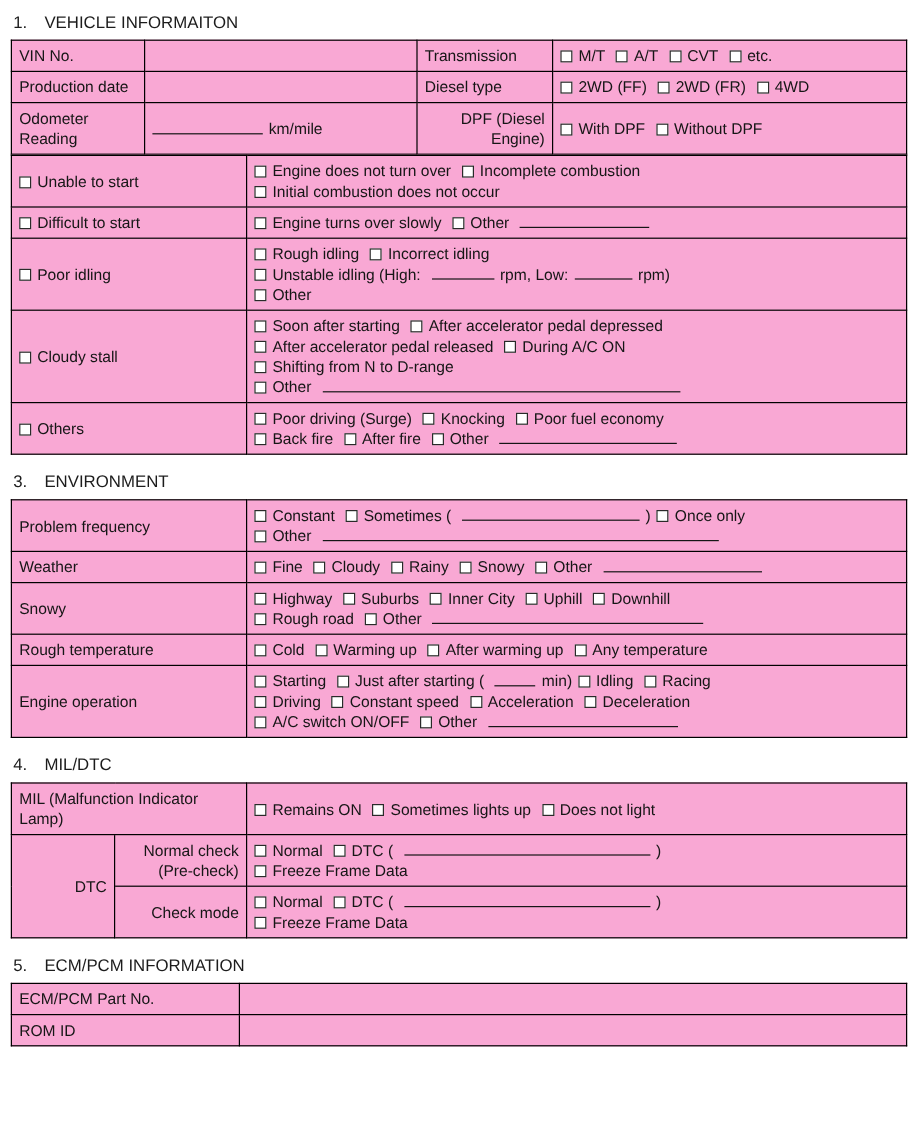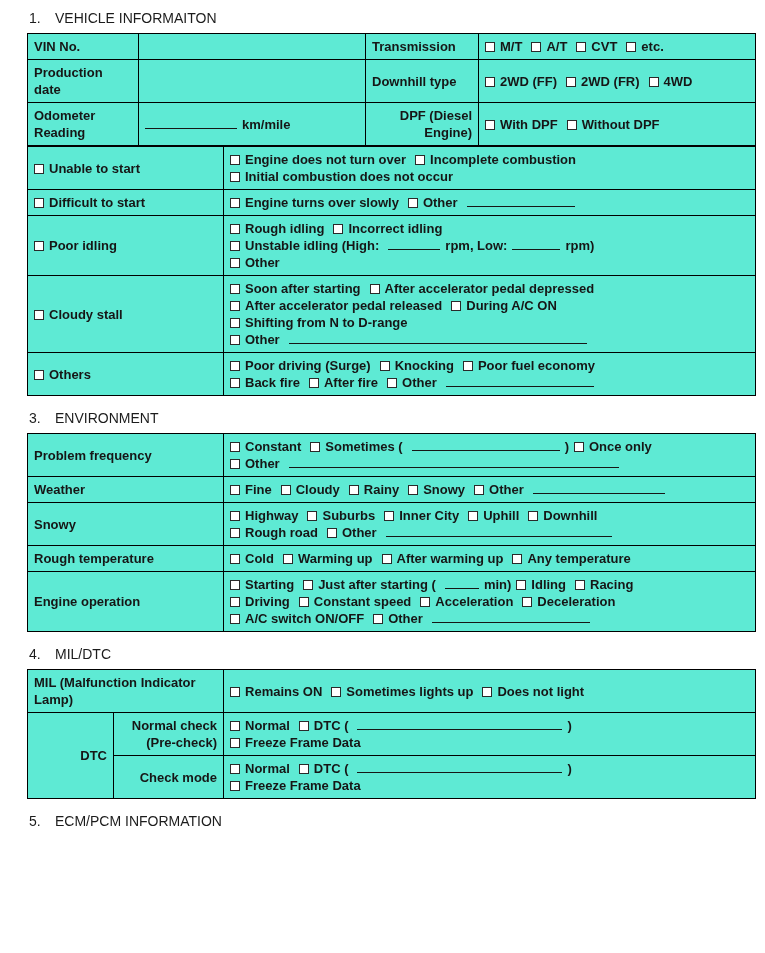--- a/index.html
+++ b/index.html
@@ -4,37 +4,36 @@
 <style>
   * { box-sizing: border-box; }
   html, body { margin: 0; padding: 0; background: #ffffff; }
   body {
     width: 765px;
     min-height: 953px;
     color: #161616;
     font-family: "Liberation Sans", "DejaVu Sans", sans-serif;
     font-size: 13px;
   }
-  .page { padding: 10px 9px 10px 27px; }
+  .page { padding: 10px 9px 10px 9px; }
 
   .section-heading {
     font-size: 14px;
     margin: 14px 0 7px 2px;
     color: #1c1c1c;
     white-space: nowrap;
   }
   .section-heading:first-child { margin-top: 0; }
   .sec-num { display: inline-block; min-width: 26px; }
 
   table.form-table {
     width: 100%;
     border-collapse: collapse;
     table-layout: fixed;
-    background: #5eead4;
-    font-weight: bold;
+    background: #f9a8d4;
   }
   .form-table td {
     border: 1px solid #000;
     padding: 4px 6px;
     vertical-align: middle;
     line-height: 17px;
   }
   .label-cell { overflow: hidden; }
   .center { text-align: right; }
 
@@ -86,21 +85,21 @@
               <div class="opt-line"><span class="cb-item"><span class="cb"></span><span class="cb-label">M/T</span></span><span class="cb-item"><span class="cb"></span><span class="cb-label">A/T</span></span><span class="cb-item"><span class="cb"></span><span class="cb-label">CVT</span></span><span class="cb-item"><span class="cb"></span><span class="cb-label">etc.</span></span></div>
             </div>
         </td>
       </tr>
       <tr>
         <td class="label-cell">
           <span>Production date</span>
         </td>
         <td></td>
         <td class="label-cell">
-          <span>Downhill type</span>
+          <span>Diesel type</span>
         </td>
         <td>
           <div>
               <div class="opt-line"><span class="cb-item"><span class="cb"></span><span class="cb-label">2WD (FF)</span></span><span class="cb-item"><span class="cb"></span><span class="cb-label">2WD (FR)</span></span><span class="cb-item"><span class="cb"></span><span class="cb-label">4WD</span></span></div>
             </div>
         </td>
       </tr>
       <tr>
         <td class="label-cell">
           <span>Odometer Reading</span>
@@ -282,14 +281,34 @@
             </div>
         </td>
       </tr>
     </tbody>
   </table>
 
   <div class="section-heading">
     <span class="sec-num">5.</span><span class="sec-title">ECM/PCM INFORMATION</span>
   </div>
 
+  <table class="form-table">
+    <colgroup>
+      <col style="width:190px">
+        <col>
+    </colgroup>
+    <tbody>
+      <tr>
+        <td class="label-cell">
+          <span>ECM/PCM Part No.</span>
+        </td>
+        <td></td>
+      </tr>
+      <tr>
+        <td class="label-cell">
+          <span>ROM ID</span>
+        </td>
+        <td></td>
+      </tr>
+    </tbody>
+  </table>
 
 </div>
 
 </body></html>

